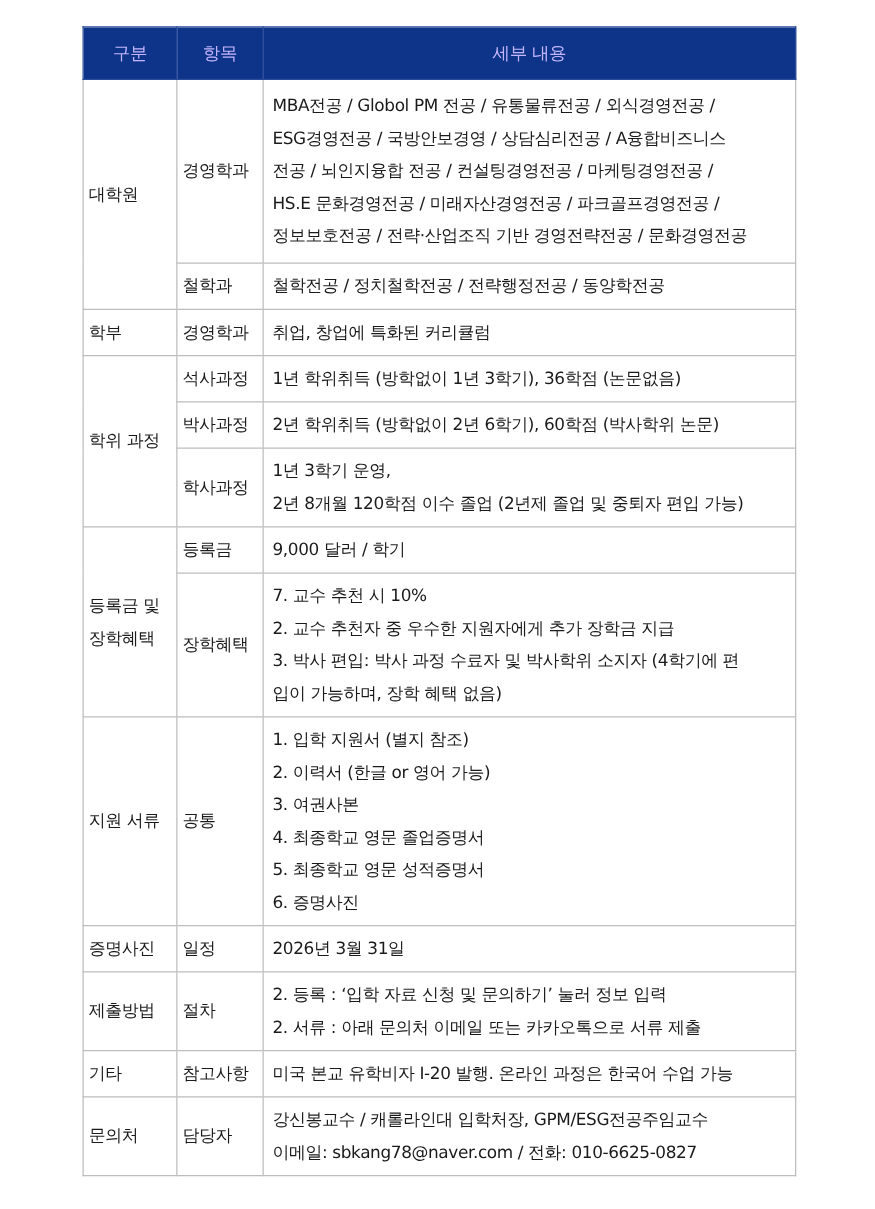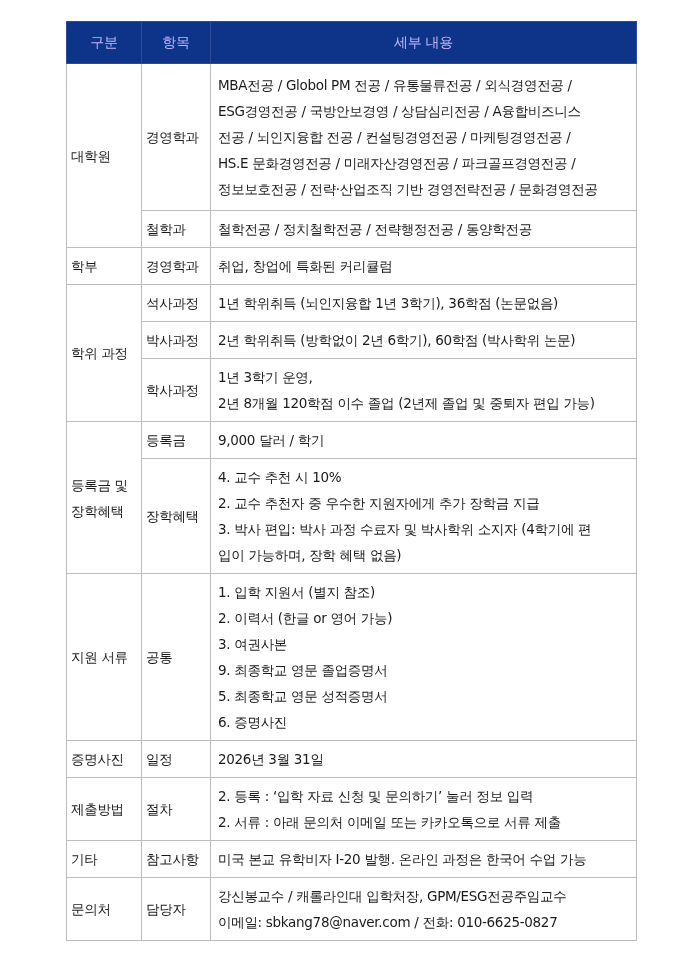--- a/index.html
+++ b/index.html
@@ -61,21 +61,21 @@
 
     <tr>
       <td>학부</td>
       <td>경영학과</td>
       <td class="detail single">취업, 창업에 특화된 커리큘럼</td>
     </tr>
 
     <tr>
       <td rowspan="3">학위 과정</td>
       <td>석사과정</td>
-      <td class="detail single">1년 학위취득 (뇌인지융합 1년 3학기), 36학점 (논문없음)</td>
+      <td class="detail single">1년 학위취득 (방학없이 1년 3학기), 36학점 (논문없음)</td>
     </tr>
     <tr>
       <td>박사과정</td>
       <td class="detail single">2년 학위취득 (방학없이 2년 6학기), 60학점 (박사학위 논문)</td>
     </tr>
     <tr>
       <td>학사과정</td>
       <td class="detail">
         <div>1년 3학기 운영,</div>
         <div>2년 8개월 120학점 이수 졸업 (2년제 졸업 및 중퇴자 편입 가능)</div>
@@ -86,35 +86,35 @@
       <td rowspan="2">
         <div>등록금 및</div>
         <div>장학혜택</div>
       </td>
       <td>등록금</td>
       <td class="detail single">9,000 달러 / 학기</td>
     </tr>
     <tr>
       <td>장학혜택</td>
       <td class="detail">
-        <div>4. 교수 추천 시 10%</div>
+        <div>7. 교수 추천 시 10%</div>
         <div>2. 교수 추천자 중 우수한 지원자에게 추가 장학금 지급</div>
         <div>3. 박사 편입: 박사 과정 수료자 및 박사학위 소지자 (4학기에 편</div>
         <div>입이 가능하며, 장학 혜택 없음)</div>
       </td>
     </tr>
 
     <tr>
       <td>지원 서류</td>
       <td>공통</td>
       <td class="detail">
         <div>1. 입학 지원서 (별지 참조)</div>
         <div>2. 이력서 (한글 or 영어 가능)</div>
         <div>3. 여권사본</div>
-        <div>9. 최종학교 영문 졸업증명서</div>
+        <div>4. 최종학교 영문 졸업증명서</div>
         <div>5. 최종학교 영문 성적증명서</div>
         <div>6. 증명사진</div>
       </td>
     </tr>
 
     <tr>
       <td>증명사진</td>
       <td>일정</td>
       <td class="detail single">2026년 3월 31일</td>
     </tr>

